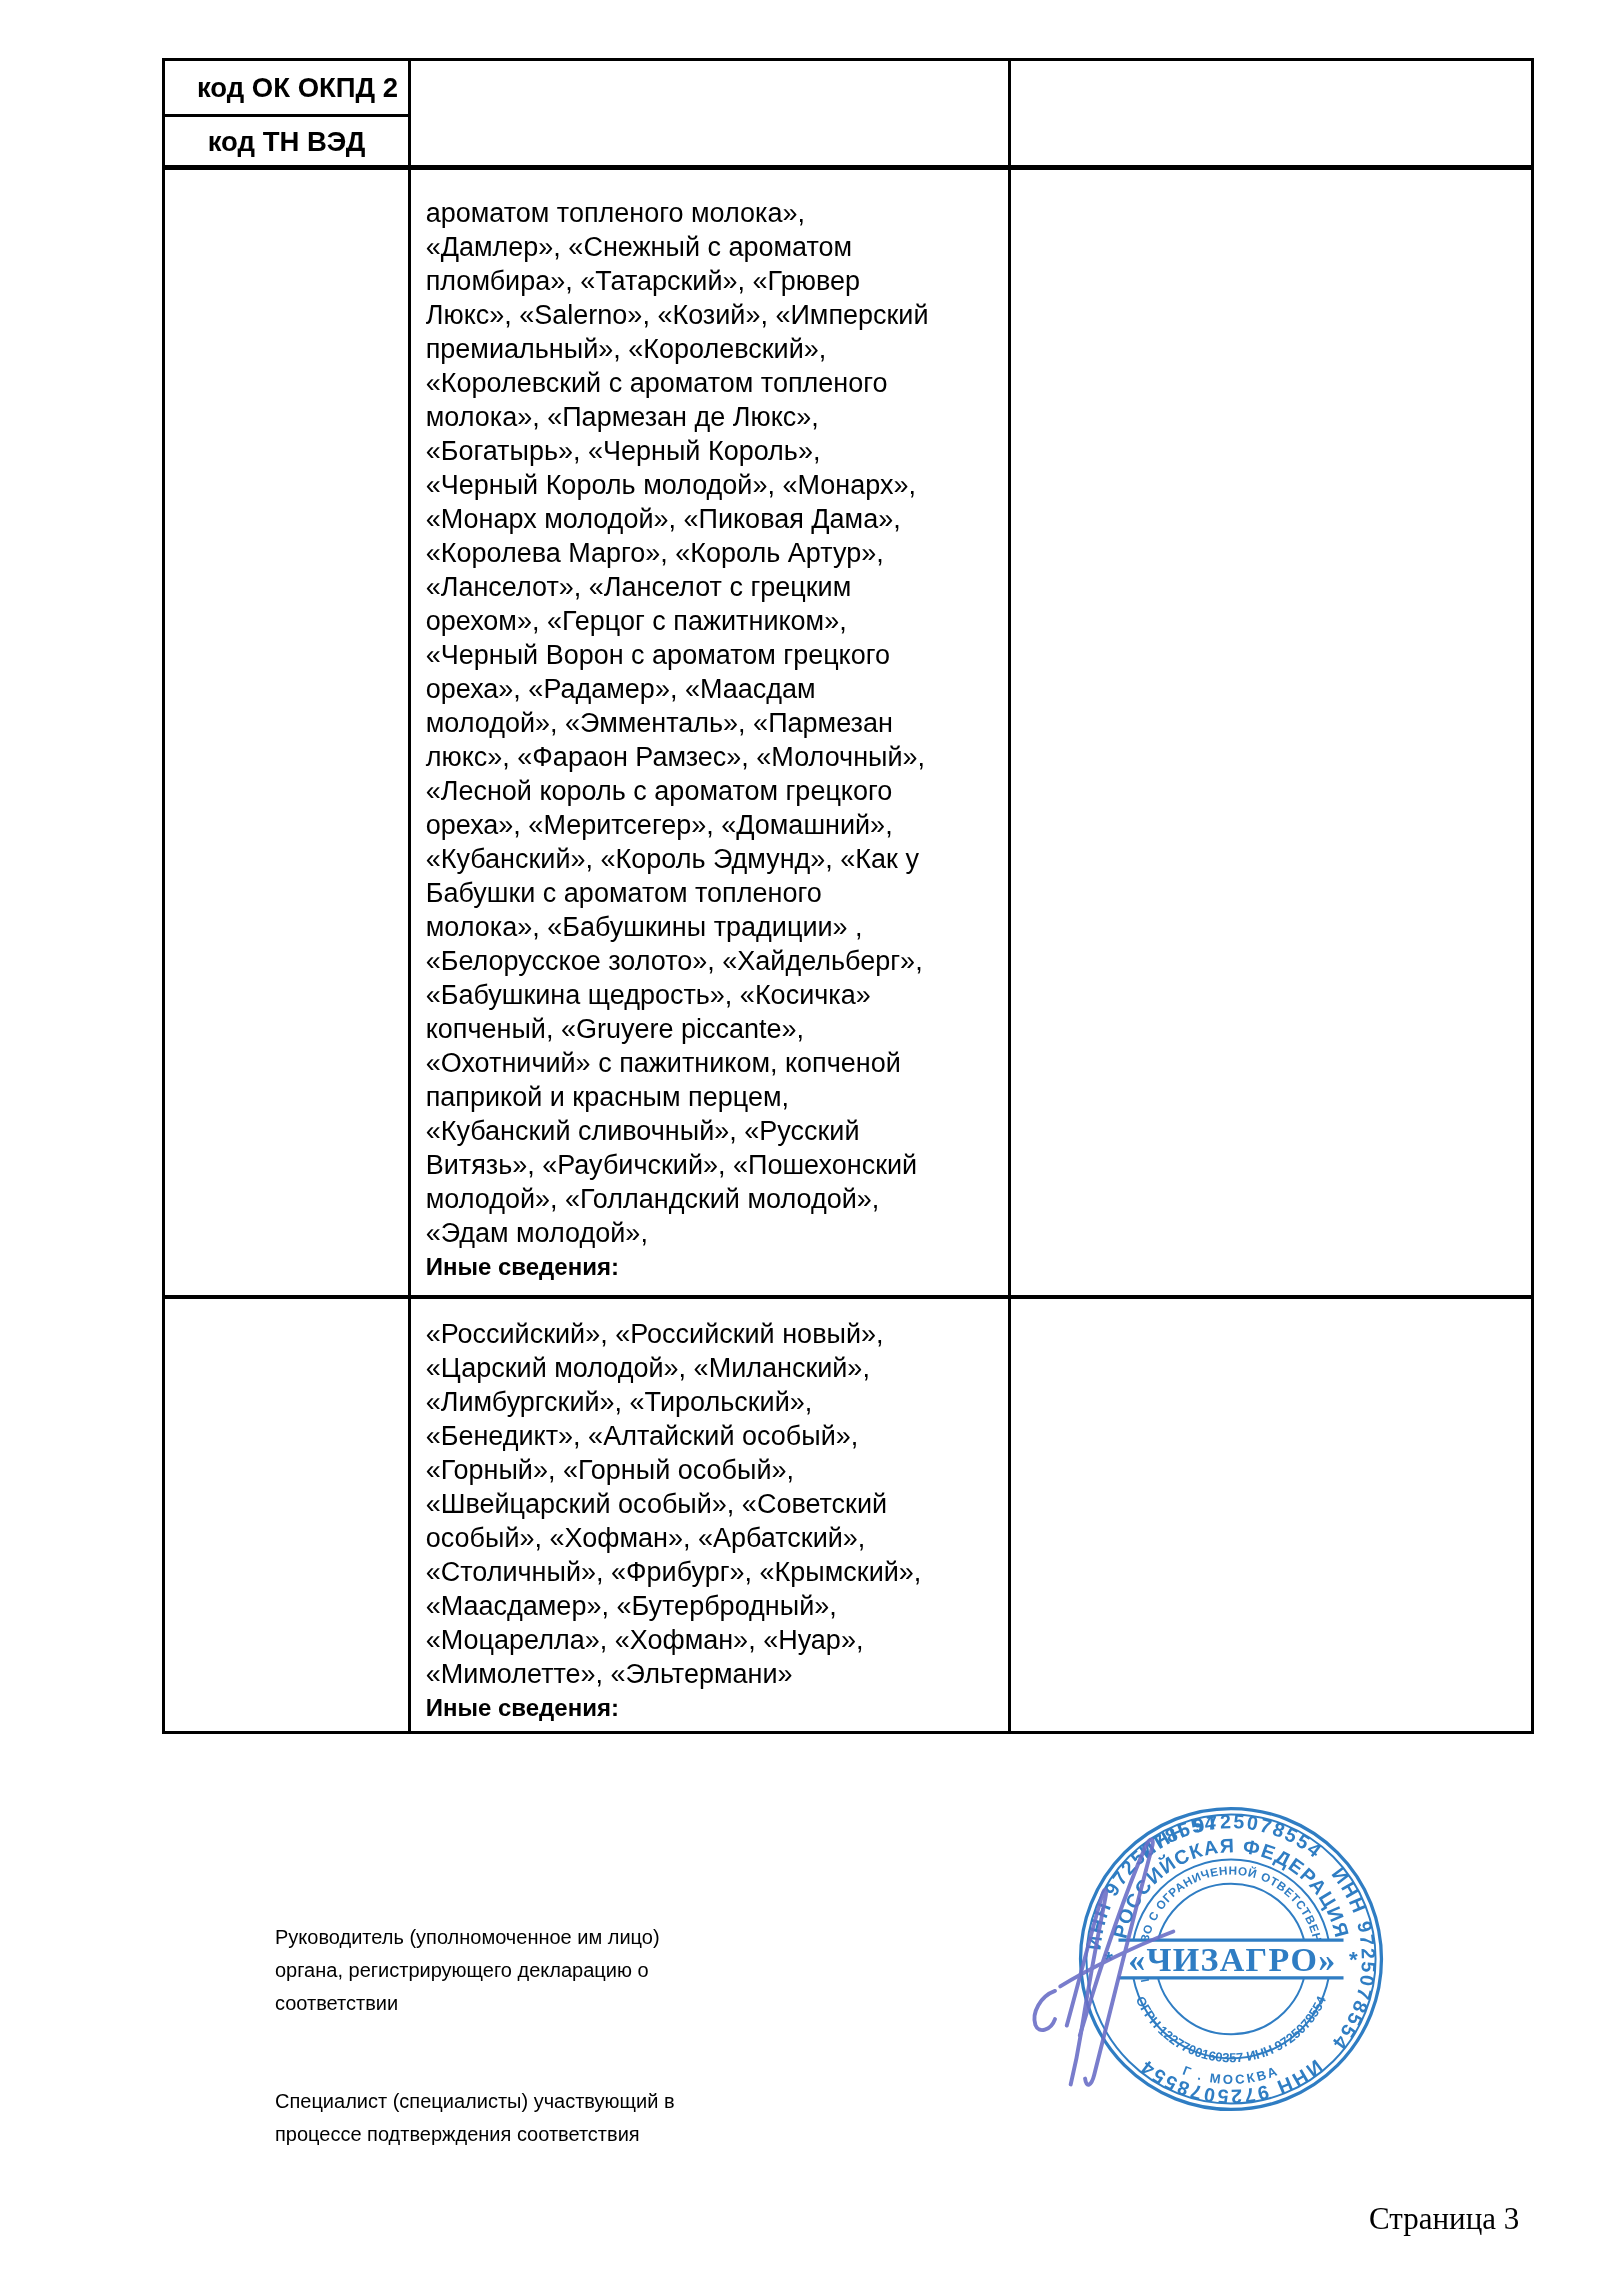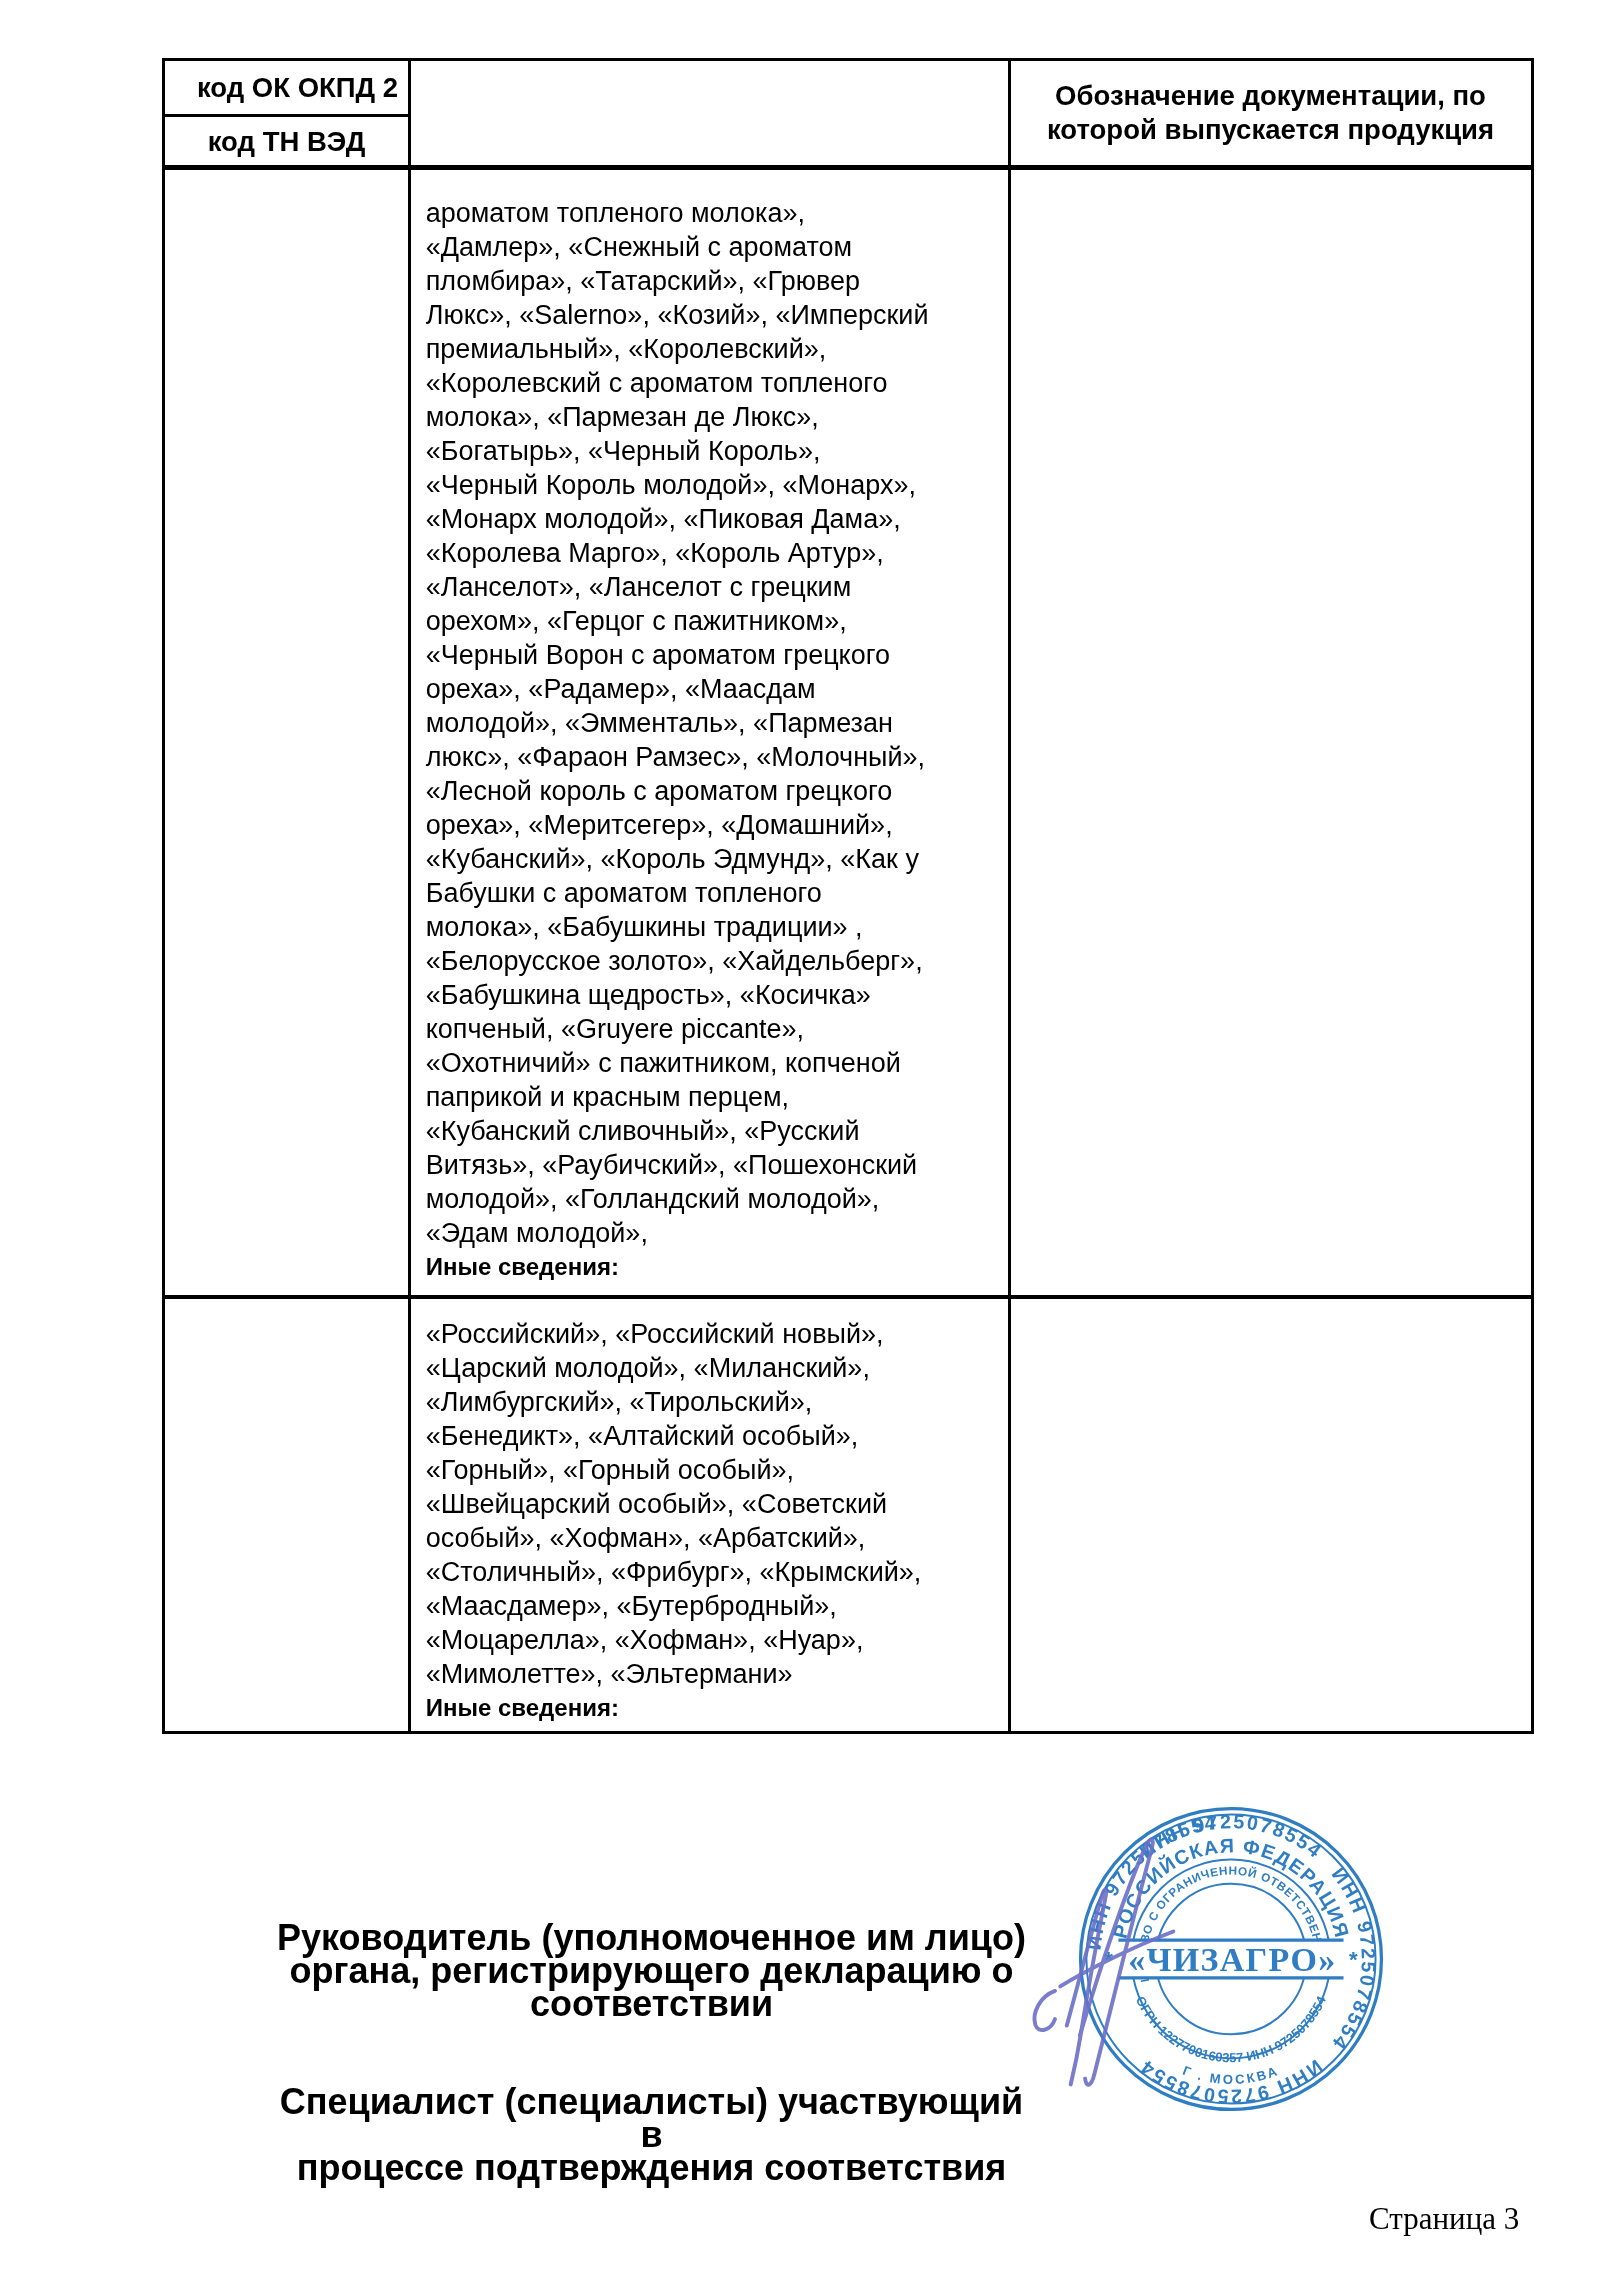--- a/index.html
+++ b/index.html
@@ -37,21 +37,21 @@
   .c-r1c2{left:245px;top:109px;width:597px;height:1126px;padding:26px 7.9px 0 15.7px;box-sizing:border-box;}
   .c-r1c3{left:845px;top:109px;width:521px;height:1126px;}
   .c-r2c1{left:0;top:1238px;width:243px;height:432px;}
   .c-r2c2{left:245px;top:1238px;width:597px;height:432px;padding:18.3px 7.9px 0 15.7px;box-sizing:border-box;}
   .c-r2c3{left:845px;top:1238px;width:521px;height:432px;}
   .names{font-size:27px;line-height:34px;white-space:pre-line;}
   .other-info{font-size:24px;line-height:34px;font-weight:bold;}
   
   .sig-label{
     position:absolute;left:275px;width:753px;
-    text-align:center;font-weight:bold;font-size:36px;line-height:33px;
+    text-align:left;font-weight:normal;font-size:20px;line-height:33px;
     white-space:pre-line;
   }
   .sig-reg{top:1921px;}
   .sig-spec{top:2085px;}
   
   .stamp{position:absolute;left:1074px;top:1802px;}
   .autograph{position:absolute;left:1021px;top:1826px;}
   
   .page-num{
     position:absolute;left:1369px;top:2201px;
@@ -66,22 +66,20 @@
 
   <div class="ptable">
     <div class="line v1"></div>
     <div class="line v2"></div>
     <div class="line h-col1-div"></div>
     <div class="line h-head-bot"></div>
     <div class="line h-row-div"></div>
 
     <div class="cell hcell c-h1a">код ОК ОКПД 2</div>
     <div class="cell hcell c-h1b">код ТН ВЭД</div>
-    <div class="cell hcell c-h3">Обозначение документации, по
-которой выпускается продукция</div>
 
     <div class="cell c-r1c1"></div>
     <div class="cell c-r1c2">
       <div class="names">ароматом топленого молока»,
 «Дамлер», «Снежный с ароматом
 пломбира», «Татарский», «Грювер
 Люкс», «Salerno», «Козий», «Имперский
 премиальный», «Королевский»,
 «Королевский с ароматом топленого
 молока», «Пармезан де Люкс»,

